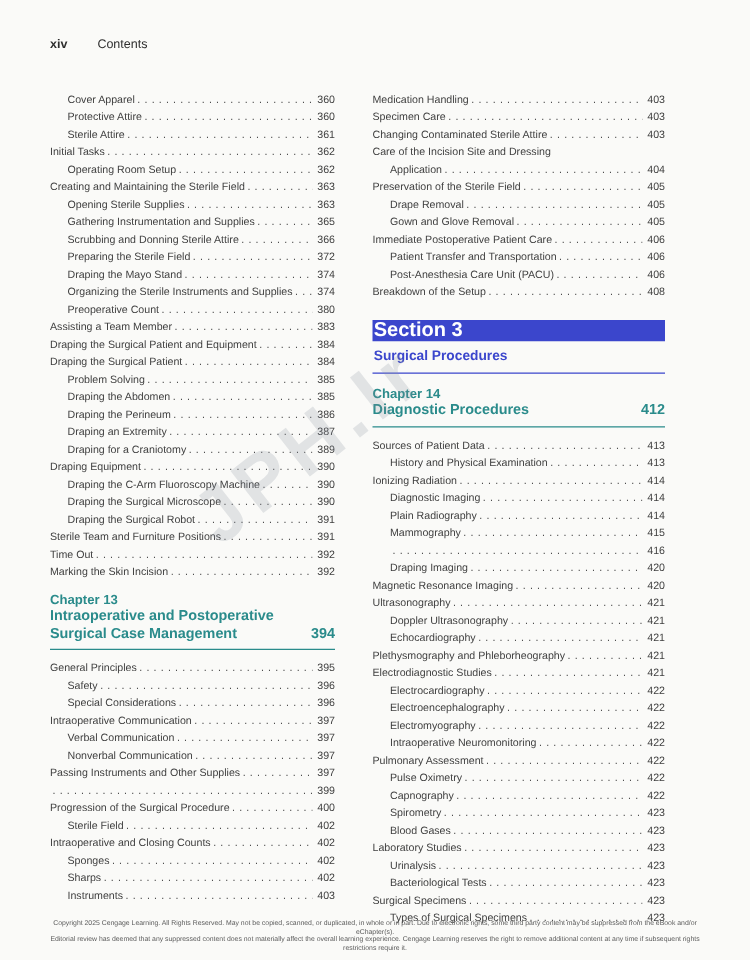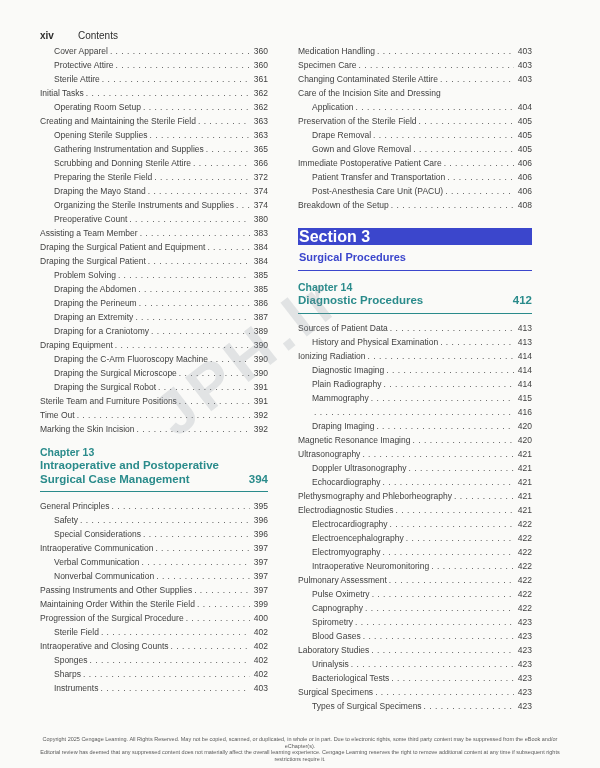--- a/index.html
+++ b/index.html
@@ -12,21 +12,21 @@
     color:#3f3f3f;
   }
   :root {
     --teal:#2a8b8b;
     --blue:#3b46cc;
     --text:#3f3f3f;
   }
   .content { position:absolute; top:30px; left:40px; width:492px; }
   .page-header { display:flex; align-items:baseline; gap:24px; font-size:10px; color:#2e2e2e; }
   .folio { font-weight:bold; }
-  .columns { display:flex; gap:30px; margin-top:3px; }
+  .columns { display:flex; gap:30px; margin-top:31px; }
   .col-left  { width:228px; }
   .col-right { width:234px; }
 
   .row { display:flex; align-items:baseline; font-size:8.5px; line-height:14px; color:var(--text); }
   .i1 { padding-left:14px; }
   .label { white-space:nowrap; }
   .dots { flex:1 1 0; min-width:4px; overflow:hidden; white-space:nowrap; margin:0 2px; color:#4b4b4b; }
   .dots::before {
     content:". . . . . . . . . . . . . . . . . . . . . . . . . . . . . . . . . . . . . . . . . . . . . . . . . . . . . . . . . . . . . . . . . . . . . . . .";
     letter-spacing:0.5px;
@@ -246,21 +246,20 @@
             <span class="label">Nonverbal Communication</span>
             <span class="dots"></span>
             <span class="pg">397</span>
           </div>
           <div class="row i0">
             <span class="label">Passing Instruments and Other Supplies</span>
             <span class="dots"></span>
             <span class="pg">397</span>
           </div>
           <div class="row i0">
-            <span class="label">Maintaining Order Within the Sterile Field</span>
             <span class="dots"></span>
             <span class="pg">399</span>
           </div>
           <div class="row i0">
             <span class="label">Progression of the Surgical Procedure</span>
             <span class="dots"></span>
             <span class="pg">400</span>
           </div>
           <div class="row i1">
             <span class="label">Sterile Field</span>

